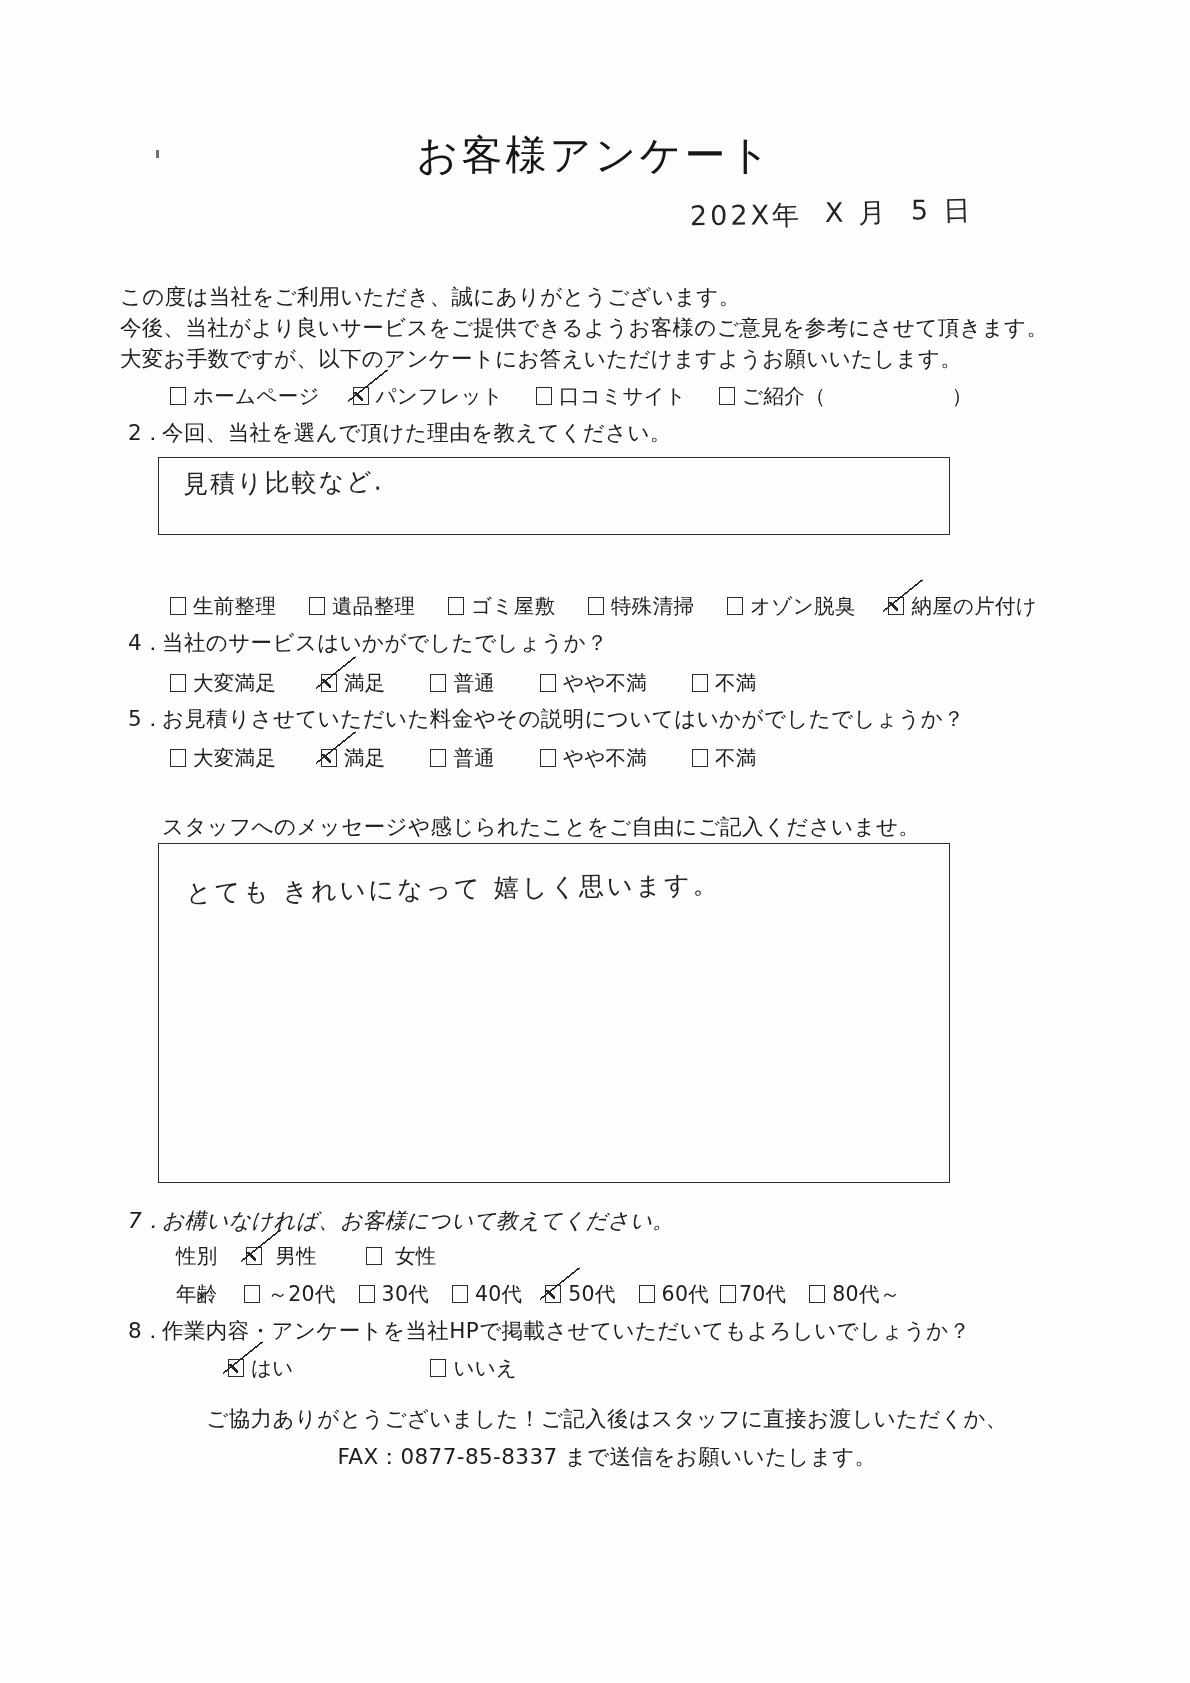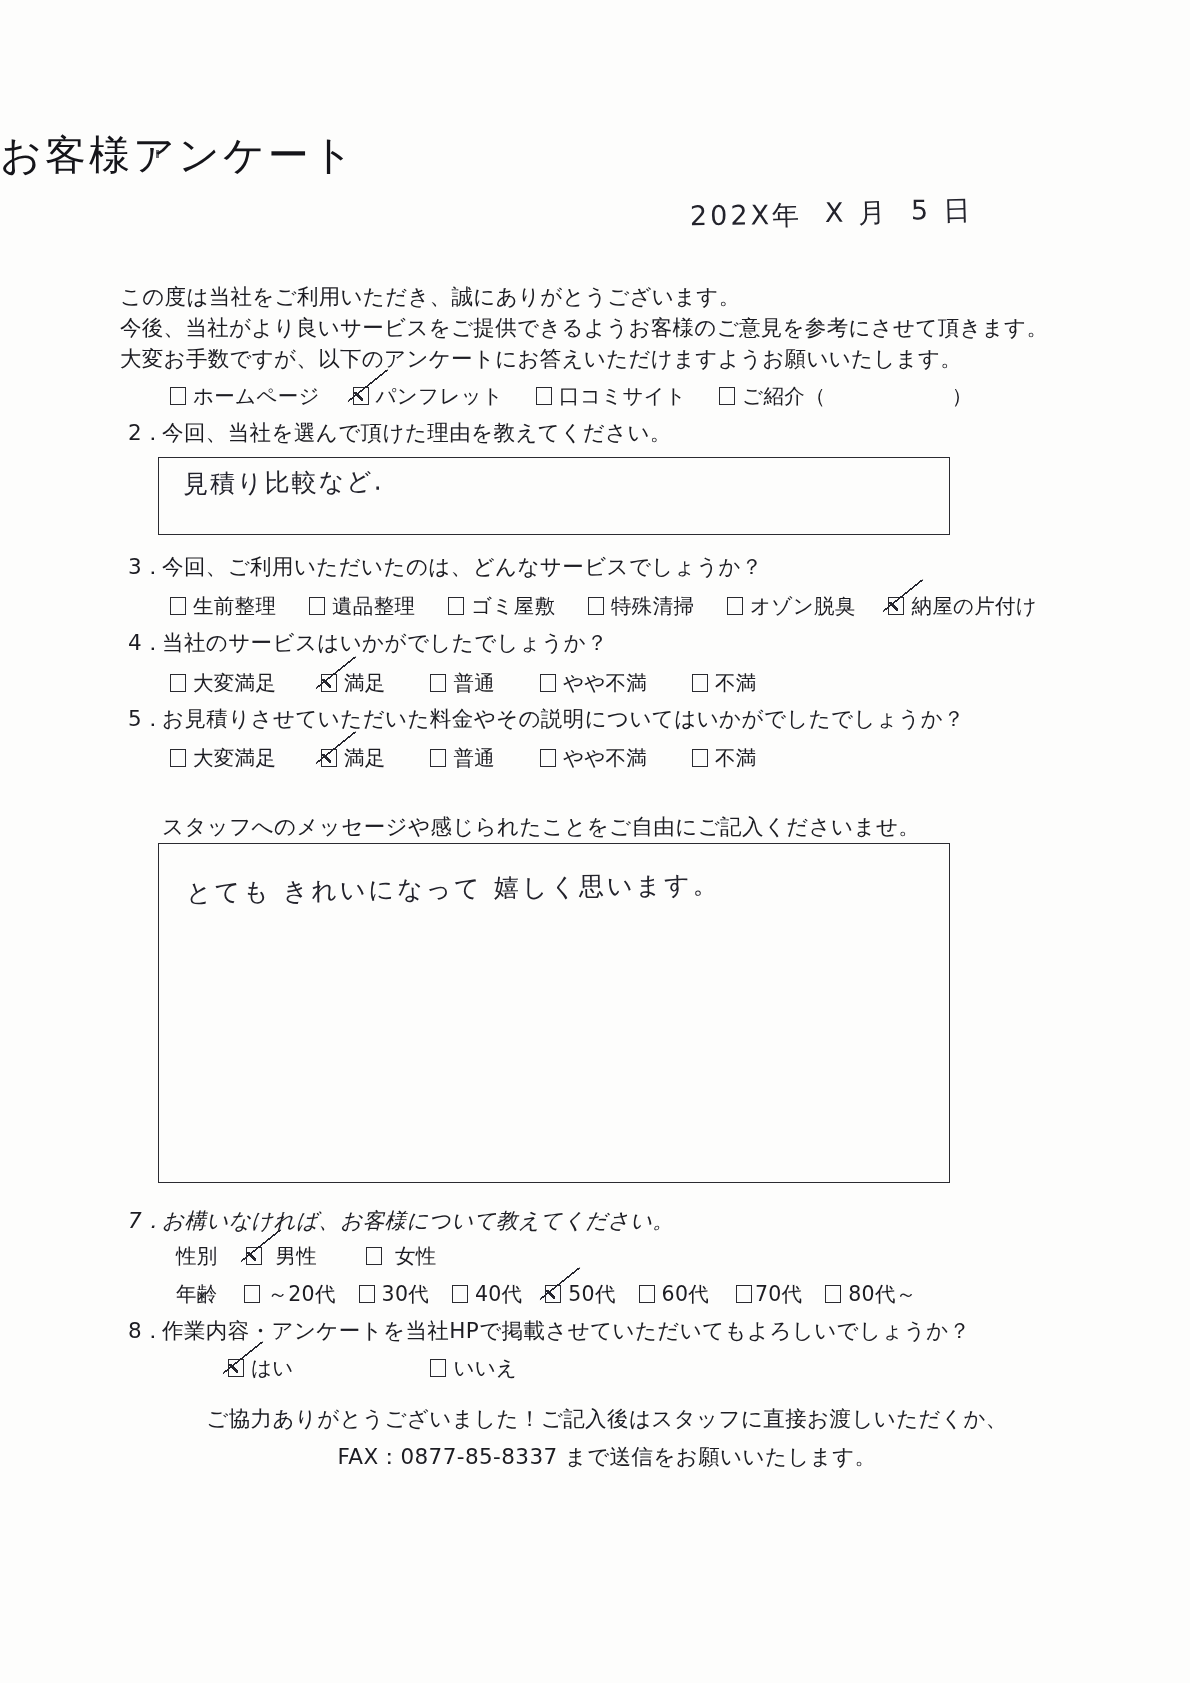--- a/index.html
+++ b/index.html
@@ -29,20 +29,21 @@
     left: 0; top: 0;
     width: 1190px;
     height: 1683px;
   }
 
   
   .title {
     position: absolute;
     left: 0; right: 0;
     top: 128px;
+    text-align: center;
     font-size: 41px;
     letter-spacing: 3px;
     font-weight: 400;
     color: #15151a;
     font-family: "DejaVu Sans", "Liberation Sans", sans-serif;
   }
 
   .stray-dot {
     position: absolute;
     left: 156px;
@@ -200,23 +201,20 @@
       <span class="opt"><span class="bx"></span><span>口コミサイト</span></span>
       <span class="opt" style="margin-right:16px;"><span class="bx"></span><span>ご紹介（</span><span class="paren-space"></span><span>）</span></span>
     </div>
 
     <div class="q" style="left:128px; top:418px;">
       <span class="q-num">2．</span><span class="q-cont">今回、当社を選んで頂けた理由を教えてください。</span>
     </div>
     <div class="textbox" style="left:158px; top:457px; width:790px; height:76px;"></div>
     <div class="answer hand" style="left:183px; top:466px; font-size:25px; transform:rotate(-0.8deg);">見積り比較など.</div>
 
-    <div class="q" style="left:128px; top:552px;">
-      <span class="q-num">3．</span><span class="q-cont">今回、ご利用いただいたのは、どんなサービスでしょうか？</span>
-    </div>
     <div class="opts" style="left:170px; top:592px;">
       <span class="opt"><span class="bx"></span><span>生前整理</span></span>
       <span class="opt"><span class="bx"></span><span>遺品整理</span></span>
       <span class="opt"><span class="bx"></span><span>ゴミ屋敷</span></span>
       <span class="opt"><span class="bx"></span><span>特殊清掃</span></span>
       <span class="opt"><span class="bx"></span><span>オゾン脱臭</span></span>
       <span class="opt checked" style="margin-right:0;"><span class="bx"></span><span>納屋の片付け</span></span>
     </div>
 
     <div class="q" style="left:128px; top:628px;">
@@ -256,21 +254,21 @@
       <span class="opt checked" style="margin-right:42px;"><span class="bx"></span><span style="margin-left:6px;">男性</span></span>
       <span class="opt" style="margin-right:0;"><span class="bx"></span><span style="margin-left:6px;">女性</span></span>
     </div>
 
     <div class="opts" style="left:176px; top:1280px;">
       <span style="display:inline-block; margin-right:20px;">年齢</span>
       <span class="opt" style="margin-right:16px;"><span class="bx"></span><span>～20代</span></span>
       <span class="opt" style="margin-right:16px;"><span class="bx"></span><span>30代</span></span>
       <span class="opt" style="margin-right:16px;"><span class="bx"></span><span>40代</span></span>
       <span class="opt checked" style="margin-right:16px;"><span class="bx"></span><span>50代</span></span>
-      <span class="opt" style="margin-right:20px;"><span class="bx"></span><span>60代</span></span>
+      <span class="opt" style="margin-right:4px;"><span class="bx"></span><span>60代</span></span>
       <span class="opt" style="margin-right:16px;"><span class="bx" style="margin-right:3px;"></span><span>70代</span></span>
       <span class="opt" style="margin-right:0;"><span class="bx"></span><span>80代～</span></span>
     </div>
 
     <div class="q" style="left:128px; top:1316px;">
       <span class="q-num">8．</span><span class="q-cont">作業内容・アンケートを当社HPで掲載させていただいてもよろしいでしょうか？</span>
     </div>
     <div class="opts" style="left:228px; top:1354px;">
       <span class="opt checked" style="margin-right:130px;"><span class="bx"></span><span>はい</span></span>
       <span class="opt" style="margin-right:0;"><span class="bx"></span><span>いいえ</span></span>

